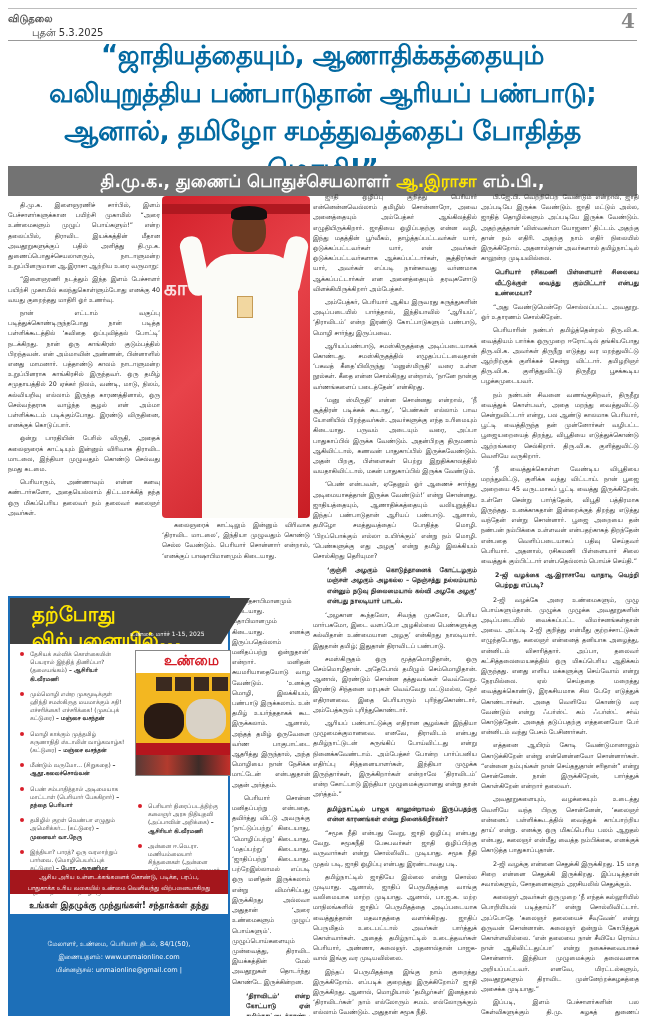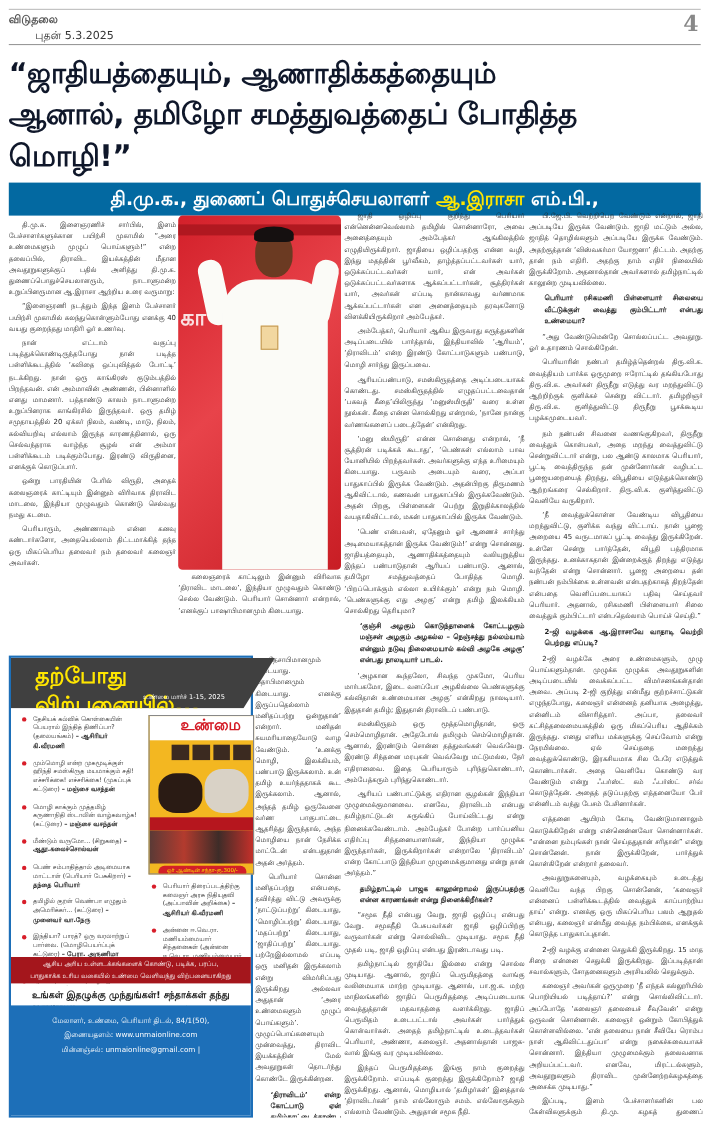--- a/index.html
+++ b/index.html
@@ -5,26 +5,26 @@
   * { box-sizing: border-box; margin: 0; padding: 0; }
   html, body { width: 645px; height: 1024px; background: #ffffff; overflow: hidden; }
   body { font-family: "DejaVu Sans", sans-serif; color: #1a1a1a; position: relative; }
 
   .masthead { position: absolute; left: 8px; top: 8px; width: 629px; height: 30px; border-top: 1px solid #bdbdbd; }
   .masthead .paper { position: absolute; left: 0; top: 4px; font-size: 10px; color: #555; font-weight: bold; }
   .masthead .date { position: absolute; left: 0; top: 18px; font-size: 10px; color: #333; margin-left: 24px; }
   .masthead .pageno { position: absolute; right: 2px; top: 0px; font-family: "DejaVu Serif", serif; font-size: 20px; font-weight: bold; color: #888; }
   .rule { position: absolute; left: 8px; top: 40px; width: 629px; height: 1px; background: #999; }
 
-  .headline { position: absolute; left: 8px; top: 48px; width: 629px; text-align: left; font-family: "DejaVu Sans", sans-serif; font-weight: bold; color: #0f172a; line-height: 38px; }
+  .headline { position: absolute; left: 8px; top: 36px; width: 629px; text-align: center; font-family: "DejaVu Sans", sans-serif; font-weight: bold; color: #0369a1; line-height: 38px; }
   .headline .l1 { font-size: 26px; display: block; letter-spacing: -0.5px; }
   .headline .l2 { font-size: 26px; display: block; letter-spacing: -0.5px; }
   .headline .l3 { font-size: 27px; display: block; letter-spacing: -0.6px; font-weight: bold; }
 
-  .subhead { position: absolute; left: 8px; top: 166px; width: 629px; height: 30px; background: #0369a1; color: #fff; text-align: center; font-size: 17px; font-weight: bold; line-height: 30px; }
+  .subhead { position: absolute; left: 8px; top: 166px; width: 629px; height: 30px; background: #737373; color: #fff; text-align: center; font-size: 17px; font-weight: bold; line-height: 30px; }
   .subhead .hl { color: #ffe600; }
 
   .col { position: absolute; font-size: 6.3px; line-height: 10.2px; text-align: justify; color: #222; overflow: hidden; }
   .col p { text-indent: 12px; margin-bottom: 3px; }
   .col p.q { font-weight: bold; text-indent: 0; padding-left: 14px; margin: 4px 0; }
   .col1 { left: 8px; top: 200px; width: 152px; height: 390px; }
   .col2 { left: 162px; top: 520px; width: 148px; height: 75px; }
   .col2b { left: 232px; top: 596px; width: 78px; height: 420px; }
   .col3 { left: 313px; top: 192px; width: 164px; height: 826px; }
   .col4 { left: 481px; top: 192px; width: 158px; height: 826px; }
@@ -43,47 +43,48 @@
   .ad .ad-head { height: 46px; background: #404040; position: relative; clip-path: polygon(0 0, 100% 0, 88% 100%, 0 100%); width: 240px; }
   .ad .ad-title { position: absolute; left: 22px; top: 4px; font-size: 20px; font-weight: bold; color: #ffe600; }
   .ad .ad-sub { position: absolute; left: 120px; top: 32px; font-size: 6px; color: #fff; }
   .ad ul { list-style: none; position: absolute; font-size: 5.8px; line-height: 8.2px; color: #333; }
   .ad ul li { position: relative; padding-left: 12px; margin-bottom: 7px; }
   .ad ul li::before { content: ""; position: absolute; left: 2px; top: 2px; width: 4px; height: 4px; border-radius: 50%; background: #d81e2a; }
   .ad ul li .auth { color: #222; font-weight: bold; }
   .ad .list-left { left: 8px; top: 52px; width: 108px; }
   .ad .list-right { left: 126px; top: 204px; width: 90px; }
 
-  .cover { position: absolute; left: 125px; top: 52px; width: 96px; height: 145px; background: #f3b721; border: 1px solid #888; overflow: hidden; }
+  .cover { position: absolute; left: 125px; top: 52px; width: 96px; height: 126px; background: #f3b721; border: 1px solid #888; overflow: hidden; }
   .cover .mast { position: absolute; left: 0; top: 0; width: 100%; height: 22px; background: #fff; }
   .cover .mast-title { position: absolute; left: 28px; top: 1px; font-size: 14px; font-weight: bold; color: #d41c26; }
   .cover .portraits { position: absolute; left: 20px; top: 26px; width: 72px; height: 14px; display: flex; gap: 3px; }
   .cover .portraits span { flex: 1; background: #3b2a20; }
   .cover .face1 { position: absolute; left: 8px; top: 52px; width: 40px; height: 36px; background: #2a1b14; border-radius: 40%; }
   .cover .face2 { position: absolute; left: 50px; top: 48px; width: 40px; height: 40px; background: #d9d2c6; border-radius: 40%; }
   .cover .redband { position: absolute; left: 0; top: 92px; width: 100%; height: 12px; background: #b6161e; }
   .cover .crowd { position: absolute; left: 0; top: 104px; width: 100%; height: 30px; background: linear-gradient(90deg, #5a3a36, #b33b2e, #3e2c28, #c4302a); }
   .cover .foot { position: absolute; left: 8px; top: 136px; width: 80px; height: 11px; background: #d31f28; border-radius: 6px; font-size: 5px; color: #ffe600; text-align: center; line-height: 11px; }
 
   .ad .promo { position: absolute; left: 0; top: 272px; width: 100%; height: 24px; background: #a4161c; color: #fff; font-size: 6px; line-height: 11px; text-align: center; padding-top: 1px; }
   .ad .slogan { position: absolute; left: 0; top: 298px; width: 100%; height: 18px; background: #fff; color: #1a1a1a; font-size: 8.5px; font-weight: bold; text-align: center; line-height: 18px; }
-  .ad .contact { position: absolute; left: 0; top: 316px; width: 100%; height: 100px; background: #1d6fb8; color: #fff; font-size: 6.6px; line-height: 13px; text-align: center; padding-top: 8px; }
+  .ad .contact { position: absolute; left: 0; top: 316px; width: 100%; height: 100px; background: #1d6fb8; color: #fff; font-size: 6.6px; line-height: 13px; text-align: center; padding-top: 24px; }
 </style>
 </head>
 <body>
 
 <div class="masthead">
   <span class="paper">விடுதலை</span>
   <span class="date">புதன் 5.3.2025</span>
   <span class="pageno">4</span>
 </div>
 <div class="rule"></div>
 
 <h1 class="headline">
   <span class="l1">“ஜாதியத்தையும், ஆணாதிக்கத்தையும்</span>
+  <span class="l2">வலியுறுத்திய பண்பாடுதான் ஆரியப் பண்பாடு;</span>
   <span class="l3">ஆனால், தமிழோ சமத்துவத்தைப் போதித்த மொழி!”</span>
 </h1>
 
 <div class="subhead">
   <span>தி.மு.க., துணைப் பொதுச்செயலாளர் </span><span class="hl">ஆ.இராசா</span><span> எம்.பி.,</span>
 </div>
 
 <div class="col col1">
     <p>தி.மு.க. இளைஞரணிச் சார்பில், இளம் பேச்சாளர்களுக்கான பயிற்சி முகாமில் “அரை உண்மைகளும் முழுப் பொய்களும்!” என்ற தலைப்பில், திராவிட இயக்கத்தின் மீதான அவதூறுகளுக்குப் பதில் அளித்து தி.மு.க. துணைப்பொதுச்செயலாளரும், நாடாளுமன்ற உறுப்பினருமான ஆ.இராசா ஆற்றிய உரை வருமாறு:</p>
     <p>“இளைஞரணி நடத்தும் இந்த இளம் பேச்சாளர் பயிற்சி முகாமில் கலந்துகொள்ளும்போது எனக்கு 40 வயது குறைந்தது மாதிரி ஓர் உணர்வு.</p>

